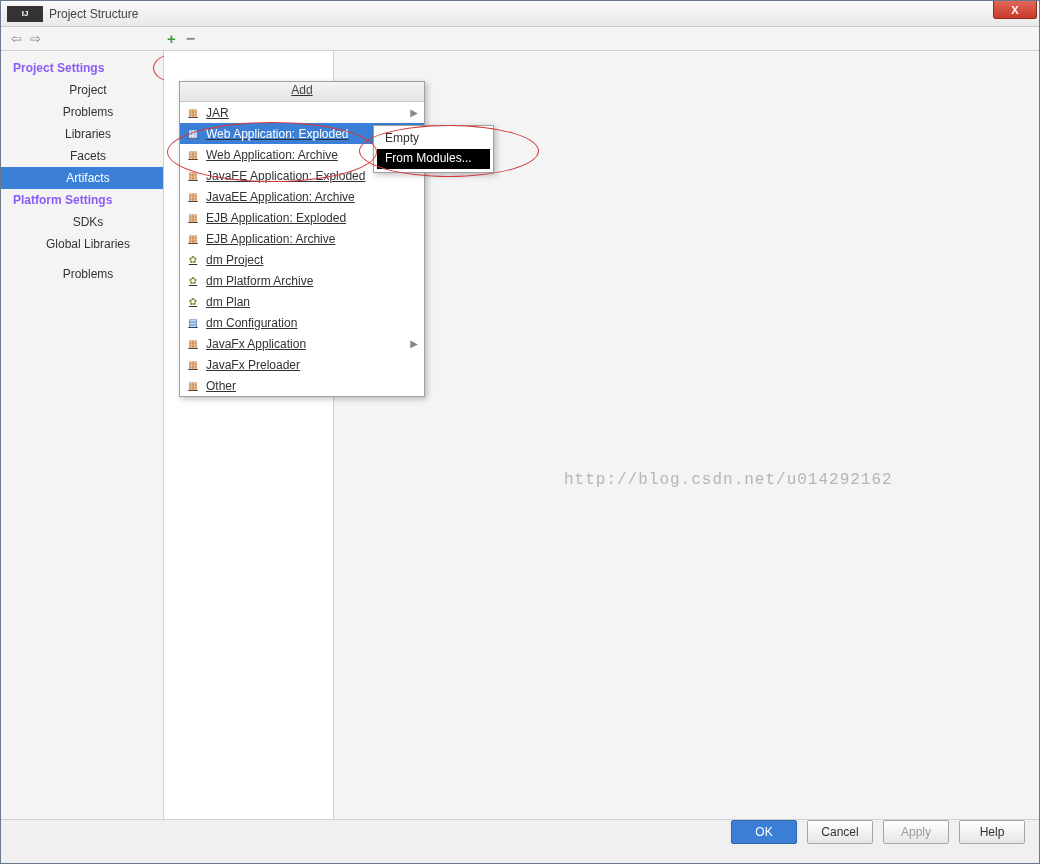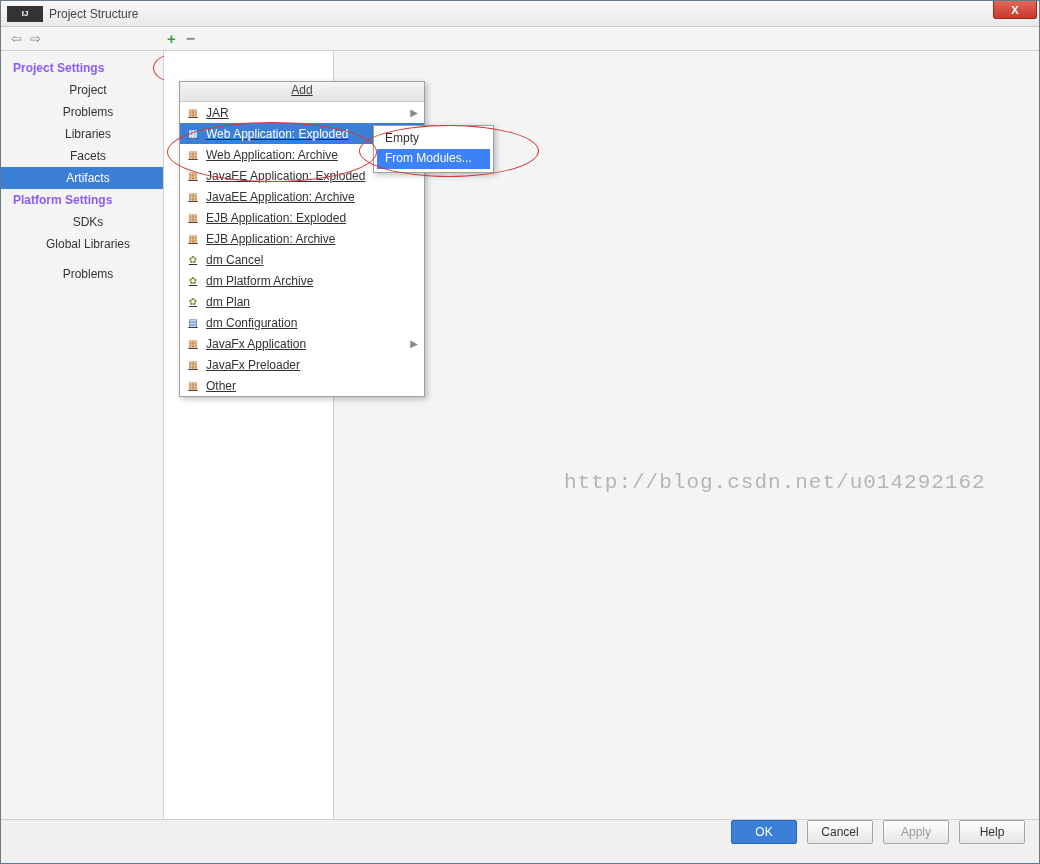--- a/index.html
+++ b/index.html
@@ -120,21 +120,21 @@
 }
 .right-panel {
   flex: 1;
   background: #f4f4f4;
   position: relative;
 }
 .watermark {
   position: absolute;
   top: 420px;
   left: 230px;
-  font-size: 21px;
+  font-size: 16px;
   color: #b5b5b5;
   letter-spacing: 1px;
   font-family: "Courier New", monospace;
 }
 .footer {
   height: 44px;
   border-top: 1px solid #d0d0d0;
   background: #f0f0f0;
   display: flex;
   justify-content: flex-end;
@@ -215,21 +215,21 @@
   box-shadow: 2px 2px 6px rgba(0,0,0,0.25);
   padding: 3px 3px;
 }
 .sub-item {
   height: 20px;
   padding: 2px 8px;
   cursor: pointer;
   font-size: 12px;
 }
 .sub-item.highlight {
-  background: #3b82f6;
+  background: #000000;
   color: #fff;
 }
 .red-oval {
   position: absolute;
   border: 1px solid #d23a3a;
   border-radius: 50%;
   pointer-events: none;
 }
 .oval1 { left:166px; top:95px; width: 210px; height:60px; }
 .oval2 { left:358px; top:98px; width:180px; height:52px; }
@@ -304,21 +304,21 @@
       <div class="menu-row">
         <span class="mi-icon gift">▦</span>
         <span>EJB Application: Exploded</span>
       </div>
       <div class="menu-row">
         <span class="mi-icon gift">▦</span>
         <span>EJB Application: Archive</span>
       </div>
       <div class="menu-row">
         <span class="mi-icon cog">✿</span>
-        <span>dm Cancel</span>
+        <span>dm Project</span>
       </div>
       <div class="menu-row">
         <span class="mi-icon cog">✿</span>
         <span>dm Platform Archive</span>
       </div>
       <div class="menu-row">
         <span class="mi-icon cog">✿</span>
         <span>dm Plan</span>
       </div>
       <div class="menu-row">

